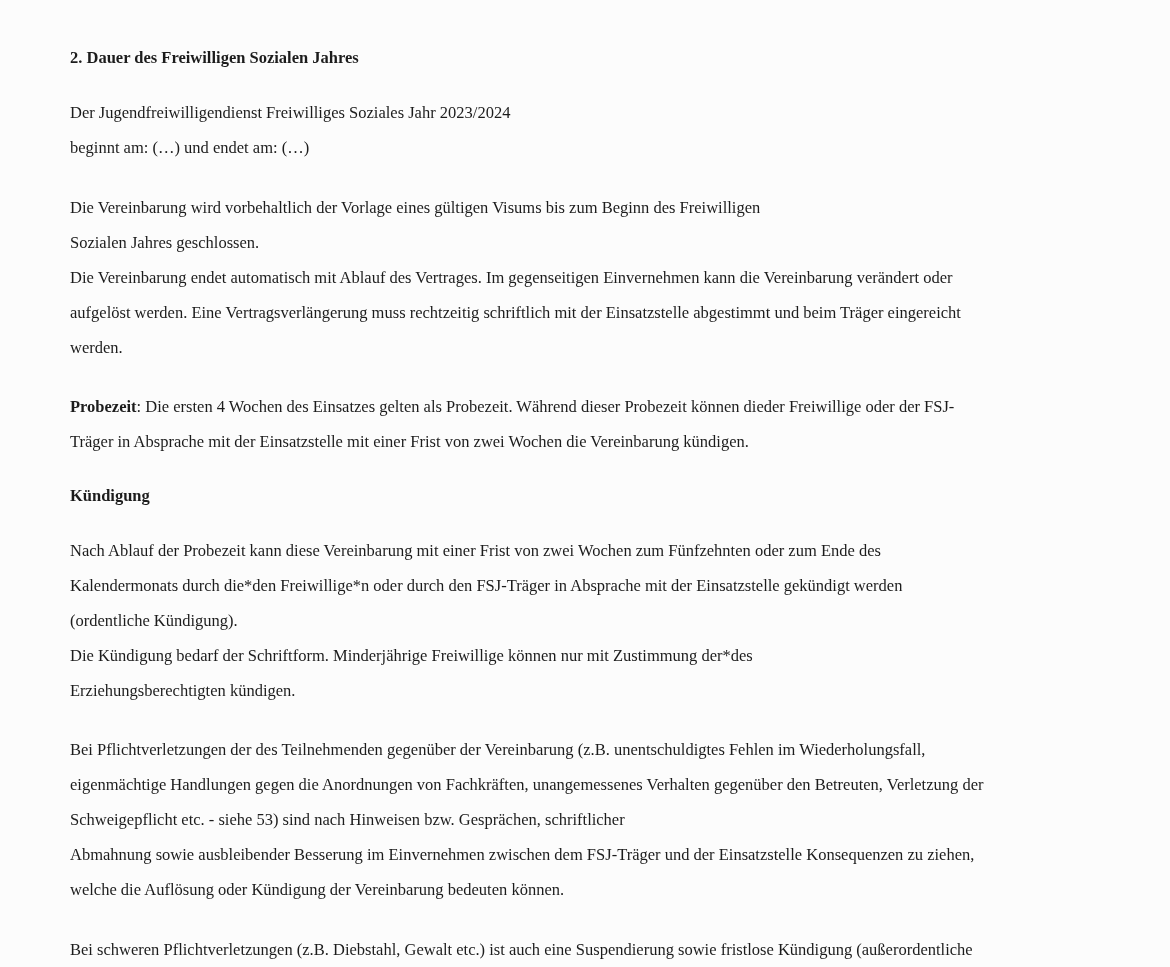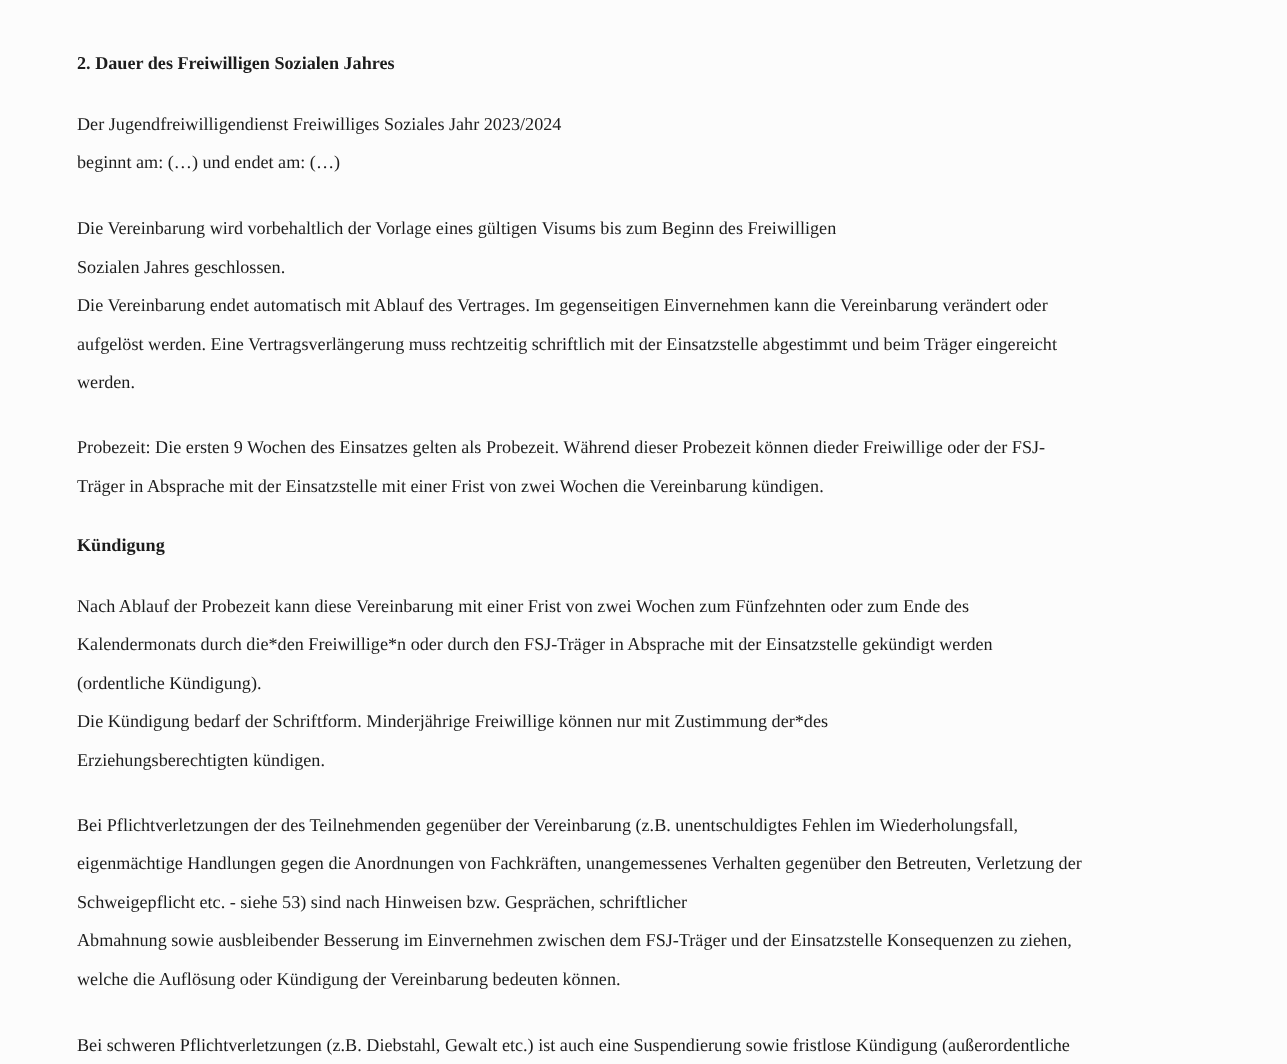--- a/index.html
+++ b/index.html
@@ -33,41 +33,41 @@
   .block-heading.first {
     margin-top: 0;
   }
   .para {
     font-size: 16.5px;
     line-height: 35px;
     margin: 24.5px 0;
     white-space: pre-line;
   }
   .para strong {
-    font-weight: normal;
+    font-weight: bold;
   }
 </style>
 </head>
 <body>
 
 <div class="page">
   <div class="doc-body">
 
     <div class="block-heading first">2. Dauer des Freiwilligen Sozialen Jahres</div>
 
     <p class="para">Der Jugendfreiwilligendienst Freiwilliges Soziales Jahr 2023/2024
 beginnt am: (…) und endet am: (…)</p>
 
     <p class="para">Die Vereinbarung wird vorbehaltlich der Vorlage eines gültigen Visums bis zum Beginn des Freiwilligen
 Sozialen Jahres geschlossen.
 Die Vereinbarung endet automatisch mit Ablauf des Vertrages. Im gegenseitigen Einvernehmen kann die Vereinbarung verändert oder
 aufgelöst werden. Eine Vertragsverlängerung muss rechtzeitig schriftlich mit der Einsatzstelle abgestimmt und beim Träger eingereicht
 werden.</p>
 
-    <p class="para"><strong>Probezeit</strong><span>: Die ersten 9 Wochen des Einsatzes gelten als Probezeit. Während dieser Probezeit können dieder Freiwillige oder der FSJ-
+    <p class="para"><strong>Probezeit</strong><span>: Die ersten 4 Wochen des Einsatzes gelten als Probezeit. Während dieser Probezeit können dieder Freiwillige oder der FSJ-
 Träger in Absprache mit der Einsatzstelle mit einer Frist von zwei Wochen die Vereinbarung kündigen.</span></p>
 
     <div class="block-heading">Kündigung</div>
 
     <p class="para">Nach Ablauf der Probezeit kann diese Vereinbarung mit einer Frist von zwei Wochen zum Fünfzehnten oder zum Ende des
 Kalendermonats durch die*den Freiwillige*n oder durch den FSJ-Träger in Absprache mit der Einsatzstelle gekündigt werden
 (ordentliche Kündigung).
 Die Kündigung bedarf der Schriftform. Minderjährige Freiwillige können nur mit Zustimmung der*des
 Erziehungsberechtigten kündigen.</p>
 

